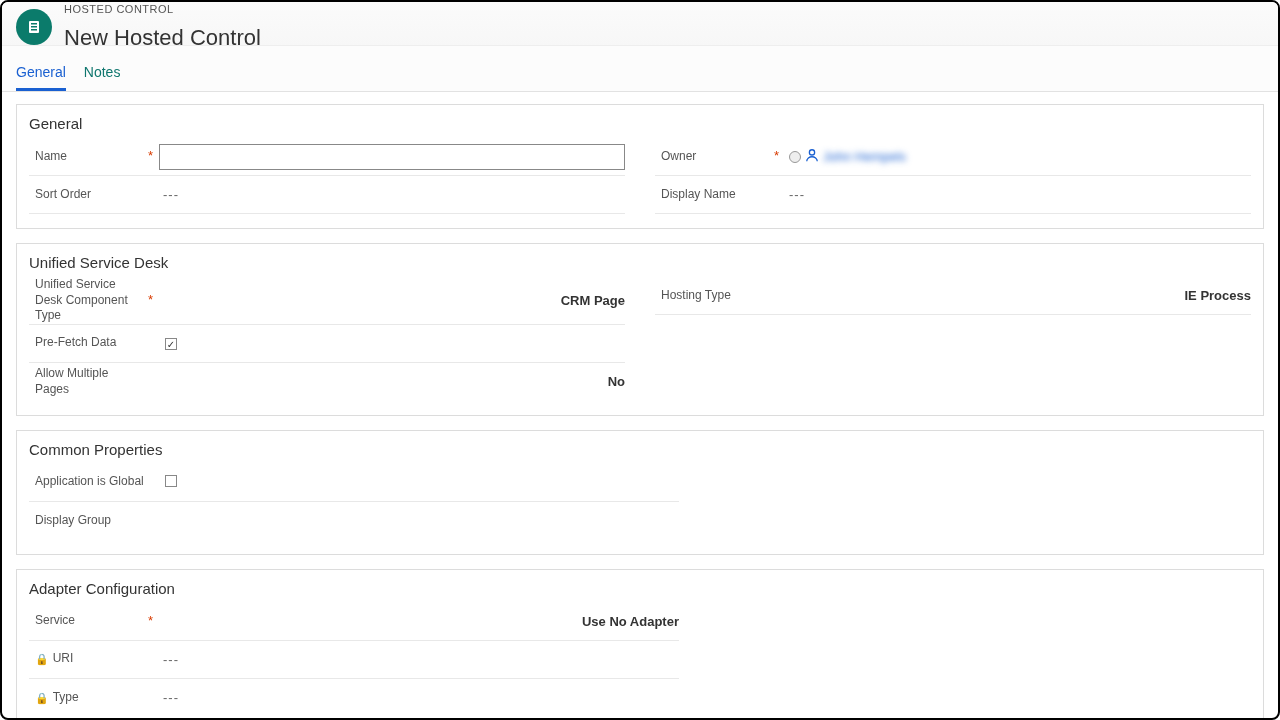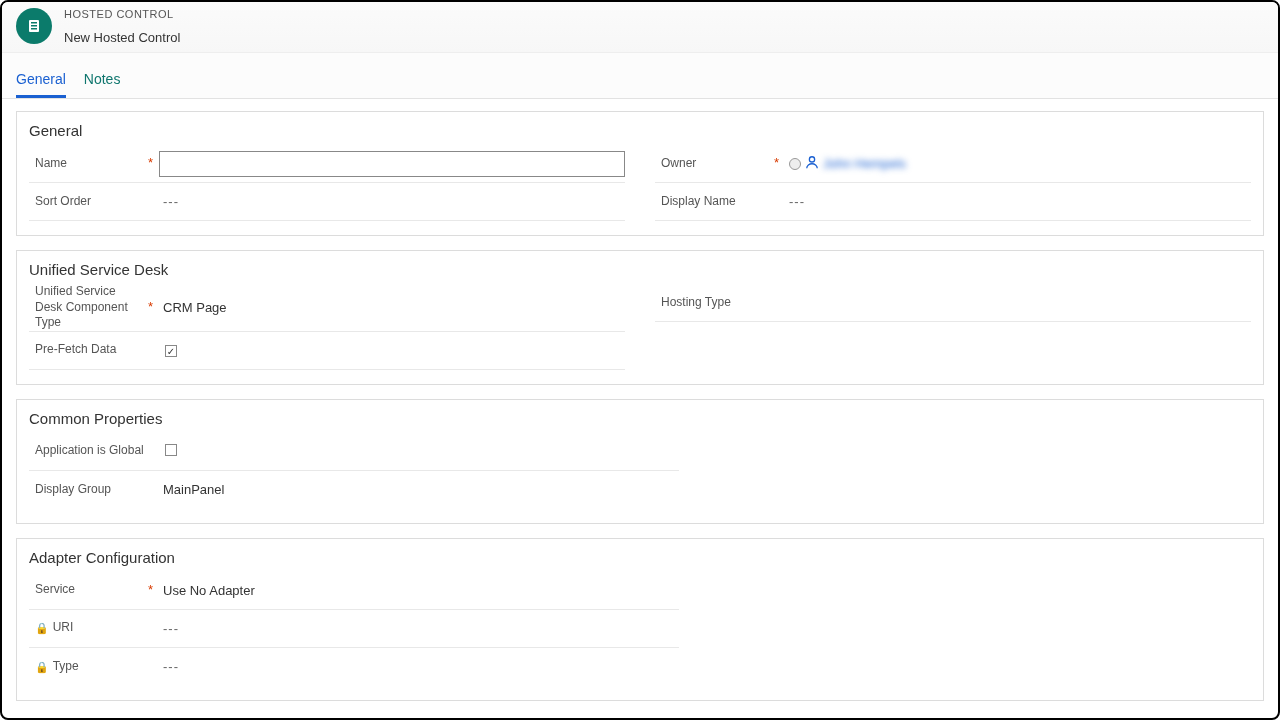--- a/index.html
+++ b/index.html
@@ -9,35 +9,36 @@
     color: #333;
     background: #fff;
     width: 1280px;
     height: 720px;
     border: 2px solid #000;
     border-radius: 8px;
     overflow: hidden;
   }
   .header {
     display: flex;
+    align-items: center;
     padding: 6px 14px 0 14px;
     background: linear-gradient(#fbfbfb, #f7f7f7);
     border-bottom: 1px solid #eee;
-    height: 51px;
+    height: 44px;
   }
   .header-icon {
     width: 36px; height: 36px;
     border-radius: 50%;
     background: #0b7b6b;
     display: flex; align-items: center; justify-content: center;
     margin-right: 12px;
   }
   .header-icon svg { width: 16px; height: 16px; fill: #fff; }
   .header-text .eyebrow { font-size: 11px; color: #555; letter-spacing: 0.5px; }
-  .header-text .title { font-size: 13px; color: #333; font-weight: 400; margin-top: 10px; }
+  .header-text .title { font-size: 22px; color: #333; font-weight: 400; margin-top: 10px; }
 
   .tabs {
     display: flex;
     gap: 18px;
     padding: 18px 14px 0 14px;
     border-bottom: 1px solid #e2e2e2;
     background: #fcfcfc;
   }
   .tab {
     padding-bottom: 8px;
@@ -99,21 +100,21 @@
     margin-right: 4px;
     color: #888;
     font-size: 11px;
   }
   .field-value {
     flex: 1;
     font-size: 13px;
     color: #333;
     padding-left: 4px;
   }
-  .field-value.bold { font-weight: 400; }
+  .field-value.bold { font-weight: 700; text-align: right; }
   .field-value.dash { color: #666; letter-spacing: 1px; }
   .field-input {
     flex: 1;
     height: 26px;
     border: 1px solid #888;
     padding: 2px 6px;
     font-size: 13px;
     outline: none;
   }
   .checkbox {
@@ -225,27 +226,35 @@
               </div>
             <div class="field-value bold">CRM Page</div>
           </div>
           <div class="field-row">
             <div class="field-label">
                 <span>Pre-Fetch Data</span>
                 <span class="req-mark"></span>
               </div>
             <div class="field-value"><span class="checkbox">✓</span></div>
           </div>
+          <div class="field-row noborder">
+            <div class="field-label">
+                <span>Allow Multiple Pages</span>
+                <span class="req-mark"></span>
+              </div>
+            <div class="field-value bold">No</div>
+          </div>
         </div>
         <div class="col">
           <div class="field-row">
             <div class="field-label">
                 <span>Hosting Type</span>
                 <span class="req-mark"></span>
               </div>
+            <div class="field-value bold">IE Process</div>
           </div>
         </div>
       </div>
     </div>
   </div>
 
   <div class="section">
     <div class="section-title">Common Properties</div>
     <div class="section-body">
       <div class="col-single">
@@ -254,21 +263,20 @@
               <span>Application is Global</span>
               <span class="req-mark"></span>
             </div>
           <div class="field-value"><span class="checkbox"></span></div>
         </div>
         <div class="field-row noborder">
           <div class="field-label">
               <span>Display Group</span>
               <span class="req-mark"></span>
             </div>
-          <div class="field-value bold">MainPanel</div>
         </div>
       </div>
     </div>
   </div>
 
   <div class="section" style="margin-bottom:0;">
     <div class="section-title">Adapter Configuration</div>
     <div class="section-body">
       <div class="col-single">
         <div class="field-row">

